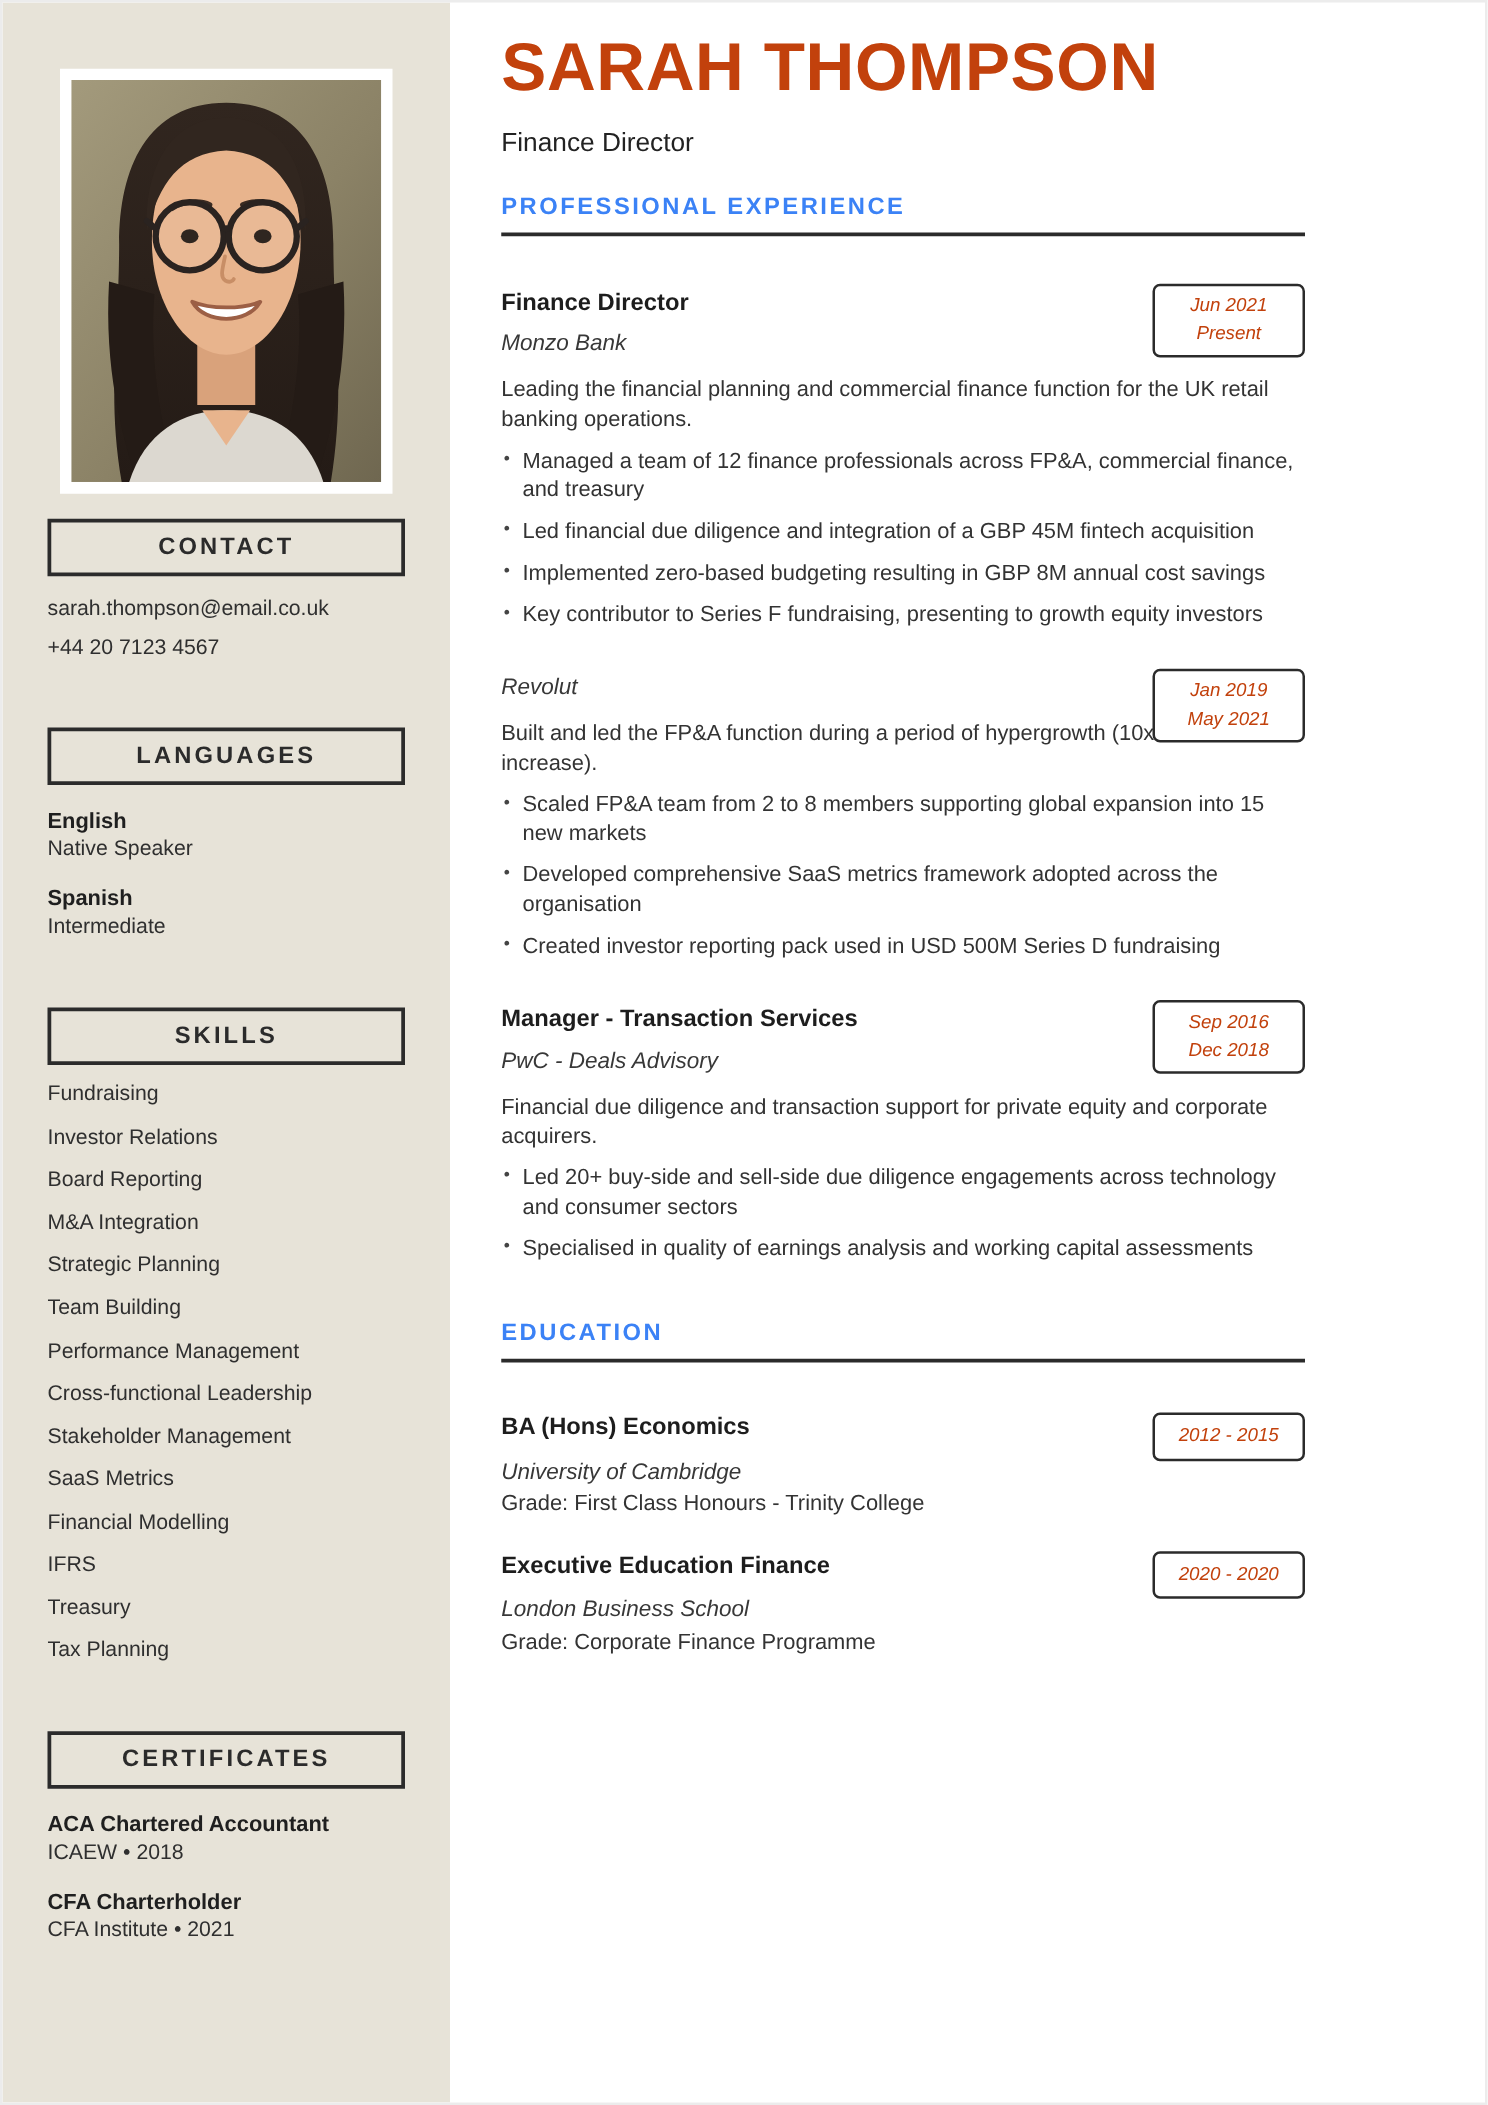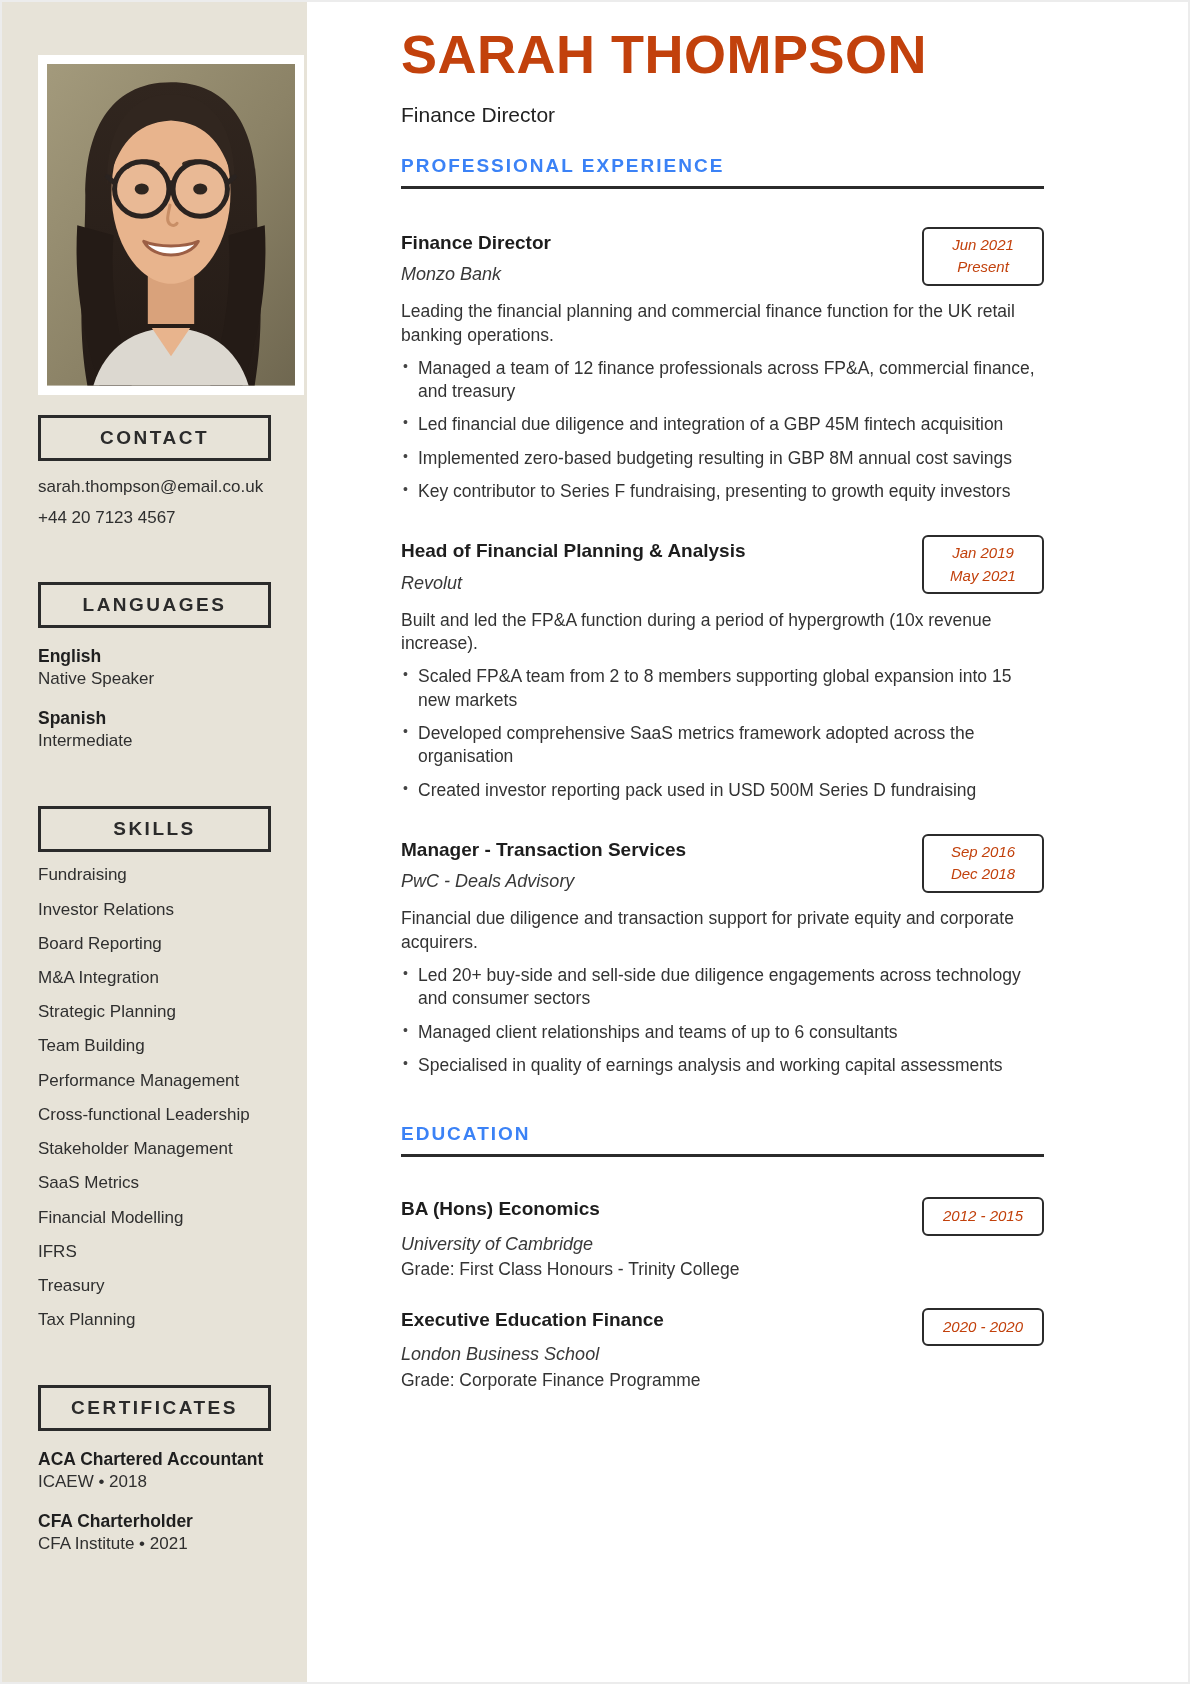--- a/index.html
+++ b/index.html
@@ -16,21 +16,21 @@
     min-height:1684px;
     margin:0 auto;
     background:#ffffff;
     border:2px solid #ececec;
     overflow:hidden;
   }
   
   .sidebar{
     position:absolute;
     left:0;top:0;bottom:0;
-    width:305px;
+    width:358px;
     background:var(--sidebar-bg);
     padding:0 36px 30px;
   }
   .photo-frame{
     width:266px;
     margin:53px auto 0;
     background:#ffffff;
     padding:9px;
     line-height:0;
   }
@@ -254,21 +254,20 @@
         <li>Key contributor to Series F fundraising, presenting to growth equity investors</li>
       </ul>
     </article>
 
     <article class="job">
       <div class="date-badge">
         <div>Jan 2019</div>
         <div>May 2021</div>
       </div>
       <div class="job-head">
-        <div class="job-title">Head of Financial Planning &amp; Analysis</div>
         <div class="company">Revolut</div>
       </div>
       <p class="summary">Built and led the FP&amp;A function during a period of hypergrowth (10x revenue increase).</p>
       <ul class="bullets">
         <li>Scaled FP&amp;A team from 2 to 8 members supporting global expansion into 15 new markets</li>
         <li>Developed comprehensive SaaS metrics framework adopted across the organisation</li>
         <li>Created investor reporting pack used in USD 500M Series D fundraising</li>
       </ul>
     </article>
 
@@ -277,21 +276,20 @@
         <div>Sep 2016</div>
         <div>Dec 2018</div>
       </div>
       <div class="job-head">
         <div class="job-title">Manager - Transaction Services</div>
         <div class="company">PwC - Deals Advisory</div>
       </div>
       <p class="summary">Financial due diligence and transaction support for private equity and corporate acquirers.</p>
       <ul class="bullets">
         <li>Led 20+ buy-side and sell-side due diligence engagements across technology and consumer sectors</li>
-        <li>Managed client relationships and teams of up to 6 consultants</li>
         <li>Specialised in quality of earnings analysis and working capital assessments</li>
       </ul>
     </article>
 
     <h2 class="section-heading edu">EDUCATION</h2>
 
     <article class="edu-entry">
       <div class="date-badge single">2012 - 2015</div>
       <div class="edu-head">
         <div class="job-title">BA (Hons) Economics</div>

